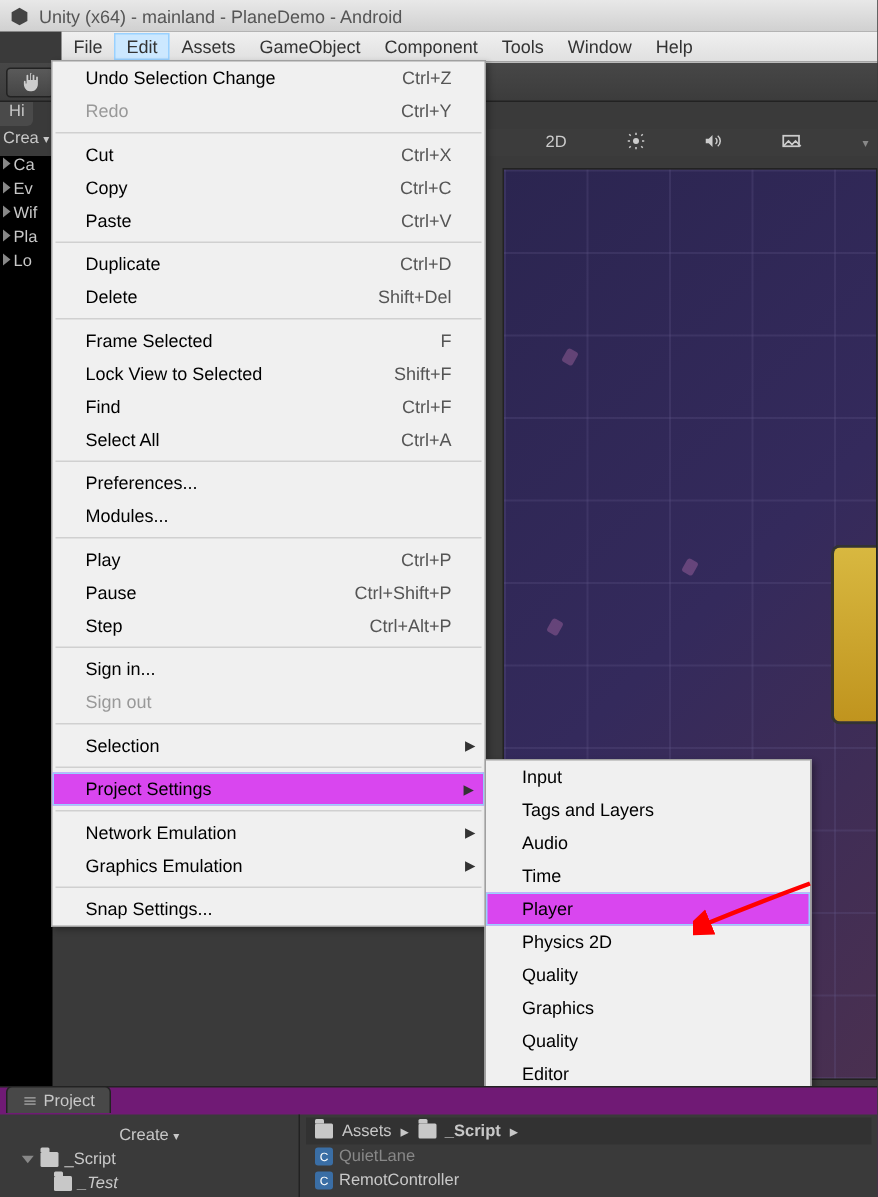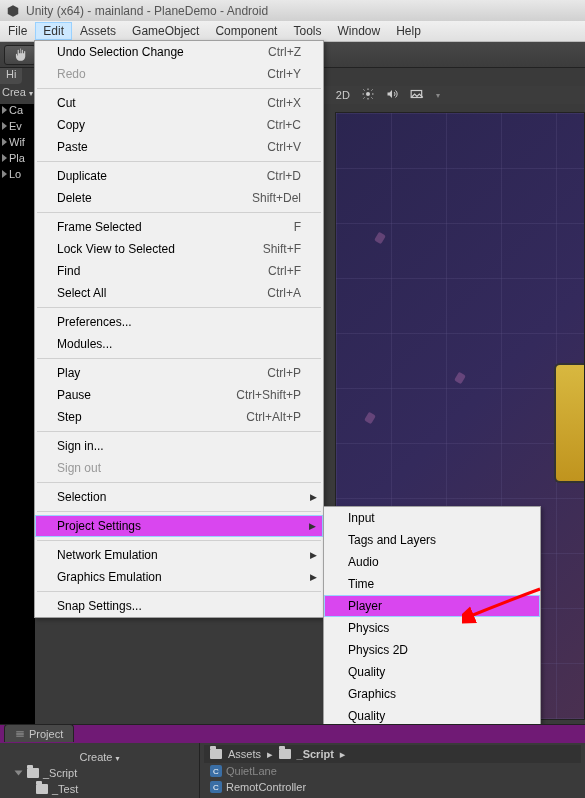--- a/index.html
+++ b/index.html
@@ -1,33 +1,33 @@
 <!DOCTYPE html>
 <html><head>
 <meta charset="utf-8">
 <style>
 * { margin: 0; padding: 0; box-sizing: border-box; font-family: "Segoe UI", Tahoma, sans-serif; }
 body { width: 585px; height: 798px; overflow: hidden; background: #3a3a3a; font-size: 12px; color: #ccc; position: relative; }
 
 .title-bar { height: 21px; background: linear-gradient(#e8e8e8, #d0d0d0); display: flex; align-items: center; padding: 0 6px; color: #555; position: relative; }
 .title-bar svg { margin-right: 6px; }
 
-.menu-bar { height: 21px; background: linear-gradient(#f0f0f0, #e0e0e0); display: flex; align-items: center; border-bottom: 1px solid #bbb; }
+.menu-bar { height: 21px; background: linear-gradient(#f0f0f0, #e0e0e0); display: flex; align-items: center; border-bottom: 1px solid #bbb; margin-left: 41px; }
 .menu-bar-item { padding: 2px 8px; color: #333; cursor: default; }
 .menu-bar-item.active { background: #cce8ff; border: 1px solid #99d1ff; padding: 1px 7px; }
 
 .toolbar { height: 26px; background: linear-gradient(#474747, #3c3c3c); border-bottom: 1px solid #222; display: flex; align-items: center; padding: 0 4px; }
 .tool-btn { width: 32px; height: 20px; background: linear-gradient(#5a5a5a, #454545); border: 1px solid #222; border-radius: 3px; margin-right: 2px; display: flex; align-items: center; justify-content: center; }
 
 .left-panel { position: absolute; left: 0; top: 68px; width: 35px; height: 650px; background: #000000; overflow: hidden; }
 .left-panel .row { height: 16px; padding-left: 2px; color: #c8c8c8; font-size: 11px; white-space: nowrap; }
 
 .hierarchy-tab { position: absolute; left: 0; top: 68px; height: 16px; background: #4a4a4a; padding: 0 6px; font-size: 11px; color: #c8c8c8; border-radius: 0 0 4px 0; }
 .create-dd { position: absolute; left: 2px; top: 86px; font-size: 11px; color: #c8c8c8; }
-.scene-toolbar { position: absolute; left: 315px; top: 86px; right: 0; height: 18px; background: #3c3c3c; display: flex; align-items: center; padding: 0 6px; gap: 12px; font-size: 11px; }
+.scene-toolbar { position: absolute; left: 315px; top: 86px; right: 0; height: 18px; background: #3c3c3c; display: flex; align-items: center; padding: 0 6px; gap: 12px; font-size: 11px; justify-content: space-between; }
 .scene-toolbar .sep { color: #888; }
 .scene-viewport { position: absolute; left: 335px; top: 112px; right: 0; height: 608px; background: linear-gradient(135deg, #2b2550 0%, #342a5c 50%, #4a3050 100%); border: 1px solid #222; overflow: hidden; }
 .viewport-grid::before, .viewport-grid::after { content:''; position:absolute; inset:0; }
 .viewport-grid::before { background-image: linear-gradient(rgba(100,90,140,.25) 1px, transparent 1px), linear-gradient(90deg, rgba(100,90,140,.25) 1px, transparent 1px); background-size: 55px 55px; }
 
 .dropdown-menu { position: absolute; background: #f0f0f0; border: 1px solid #a0a0a0; box-shadow: 2px 2px 4px rgba(0,0,0,.3); padding: 0; color: #000; }
 .dropdown-menu .item { height: 22px; display: flex; align-items: center; justify-content: space-between; padding: 0 22px 0 22px; cursor: default; position: relative; }
 .dropdown-menu .item .shortcut { color: #555; margin-left: 30px; }
 .dropdown-menu .item.disabled { color: #999; }
 .dropdown-menu .item.highlighted { background: #d946ef; border: 1px solid #99d1ff; padding: 0 21px 0 21px; }
@@ -40,21 +40,21 @@
 
 .arrow-annotation { position: absolute; left: 462px; top: 585px; pointer-events: none; }
 
 .project-panel { position: absolute; left: 0; top: 724px; right: 0; height: 74px; background: #701a75; border-top: 1px solid #222; }
 .project-tab { position: absolute; left: 4px; top: -1px; height: 18px; background: #484848; padding: 0 10px; font-size: 11px; color: #c8c8c8; border-radius: 4px 4px 0 0; border: 1px solid #222; border-bottom: none; display: flex; align-items: center; }
 .project-body { position: absolute; left: 0; top: 18px; right: 0; bottom: 0; background: #3a3a3a; display: flex; text-align: center; }
 .project-left { width: 200px; border-right: 1px solid #222; padding: 6px 4px; }
 .project-right { flex: 1; padding: 2px 4px; }
 .create-row { font-size: 11px; color: #c8c8c8; padding: 2px 4px; }
 .folder-row { display: flex; align-items: center; gap: 4px; font-size: 11px; color: #c8c8c8; height: 16px; padding-left: 12px; }
-.folder-row.child { padding-left: 32px; }
+.folder-row.child { padding-left: 32px; font-style: italic; }
 .folder-icon { width: 12px; height: 10px; background: #c8c8c8; border-radius: 1px; position: relative; }
 .folder-icon::before { content:''; position:absolute; left:0; top:-3px; width:6px; height:3px; background:#c8c8c8; border-radius:1px 1px 0 0; }
 .tri { display:inline-block; width:0; height:0; border-top:4px solid transparent; border-bottom:4px solid transparent; border-left:5px solid #888; margin-right:2px; }
 .tri.down { transform: rotate(90deg); }
 .breadcrumb { height: 18px; background: #323232; display: flex; align-items: center; padding: 0 6px; gap: 6px; color: #c8c8c8; font-size: 11px; }
 .script-icon { width: 12px; height: 12px; background: #3a6ea5; border-radius: 2px; display: inline-flex; align-items: center; justify-content: center; color: #fff; font-size: 8px; }
 
 .scene-dust { position: absolute; width: 8px; height: 10px; background: rgba(255,150,220,0.25); transform: rotate(30deg); border-radius: 2px; }
 .yellow-block { position:absolute; right:0; top:250px; width:30px; height:120px; background: linear-gradient(#d8b840,#c0941e); border:2px solid #333; border-right: none; border-radius: 6px 0 0 6px; }
 </style>
@@ -239,21 +239,20 @@
       <span>Snap Settings...</span>
     </div>
   </div>
 
 <div class="dropdown-menu submenu" id="submenu">
     <div class="item">Input</div>
     <div class="item">Tags and Layers</div>
     <div class="item">Audio</div>
     <div class="item">Time</div>
     <div class="item highlighted">Player</div>
-    <div class="item">Physics</div>
     <div class="item">Physics 2D</div>
     <div class="item">Quality</div>
     <div class="item">Graphics</div>
     <div class="item">Quality</div>
     <div class="item">Editor</div>
     <div class="item">Script Execution Order</div>
   </div>
 
 <svg class="arrow-annotation" width="80" height="48">
   <defs>

